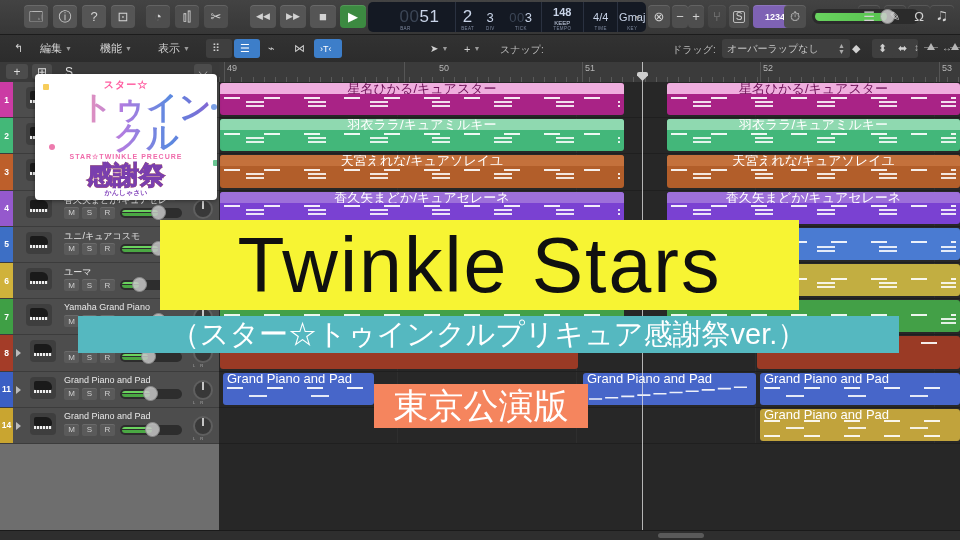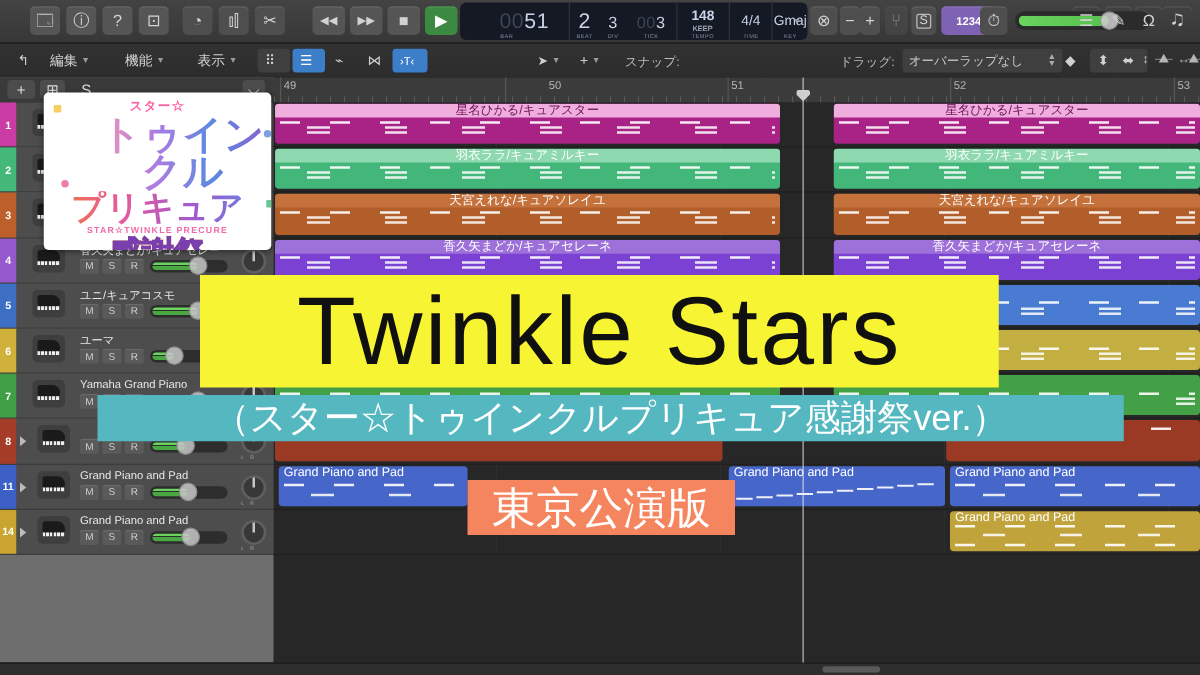--- a/index.html
+++ b/index.html
@@ -67,21 +67,21 @@
   .ruler{left:219px;top:62px;width:741px;height:20px;background:#3b3b3b;border-bottom:1px solid #222;
     color:#b5b5b5;font-size:9px;}
   .ruler .ticks{position:absolute;left:0;bottom:0;width:100%;height:5px;
     background:repeating-linear-gradient(90deg,#5a5a5a 0 1px,transparent 1px 11.2px);}
   .barnum{position:absolute;top:1px;}
   .barline{position:absolute;top:0;width:1px;height:20px;background:#565656;}
   .arrange{left:219px;top:82px;width:741px;height:448px;background:#272727;}
   .lane{position:absolute;left:0;width:741px;border-bottom:1px solid #1f1f1f;box-sizing:border-box;
     background:repeating-linear-gradient(90deg,transparent 0 178px,#2e2e2e 178px 179px);}
   .region{position:absolute;top:1px;bottom:2px;border-radius:3px;overflow:hidden;}
-  .rhead{position:absolute;left:0;top:0;right:0;height:11px;font-size:10px;line-height:11px;
+  .rhead{position:absolute;left:0;top:0;right:0;height:11px;font-size:13px;line-height:11px;
     padding:0 4px;white-space:nowrap;overflow:hidden;}
   .nline{position:absolute;height:2px;left:4px;right:4px;
     background:repeating-linear-gradient(90deg,rgba(255,255,255,.9) 0 16px,transparent 16px 40px);}
   .nline2{background:repeating-linear-gradient(90deg,transparent 0 22px,rgba(255,255,255,.85) 22px 40px,transparent 40px 62px);}
   .playhead{left:642px;top:62px;width:1px;height:468px;background:rgba(230,230,230,.75);z-index:30;}
   .phmark{left:637px;top:72px;width:11px;height:9px;z-index:31;
     background:#cfcfcf;clip-path:polygon(0 0,100% 0,100% 40%,50% 100%,0 40%);border-radius:2px;}
   .bottomstrip{left:0;top:530px;width:960px;height:10px;background:#2e2e2e;border-top:1px solid #1a1a1a;}
   .sbhandle{left:658px;top:533px;width:46px;height:5px;border-radius:3px;background:#5a5a5a;}
   
@@ -589,21 +589,20 @@
 <div class="abs bottomstrip"></div>
 <div class="abs sbhandle"></div>
 
 <div class="abs logo">
   <div class="conf" style="left:8px;top:10px;background:#f5c132"></div>
   <div class="conf" style="left:176px;top:30px;background:#5b8ae0;border-radius:50%"></div>
   <div class="conf" style="left:14px;top:70px;background:#e85a9a;border-radius:50%"></div>
   <div class="conf" style="left:178px;top:86px;background:#43b878"></div>
   <div class="l1">スター☆</div>
   <div class="l2">トゥインクル</div>
-  <div class="l3">プリキュア</div>
   <div class="l4">STAR☆TWINKLE PRECURE</div>
   <div class="l5">感謝祭</div>
   <div class="l6">かんしゃさい</div>
 </div>
 
 <div class="abs titlebox">
   <span>Twinkle Stars</span>
 </div>
 <div class="abs subbox">
   <span>（スター☆トゥインクルプリキュア感謝祭ver.）</span>

